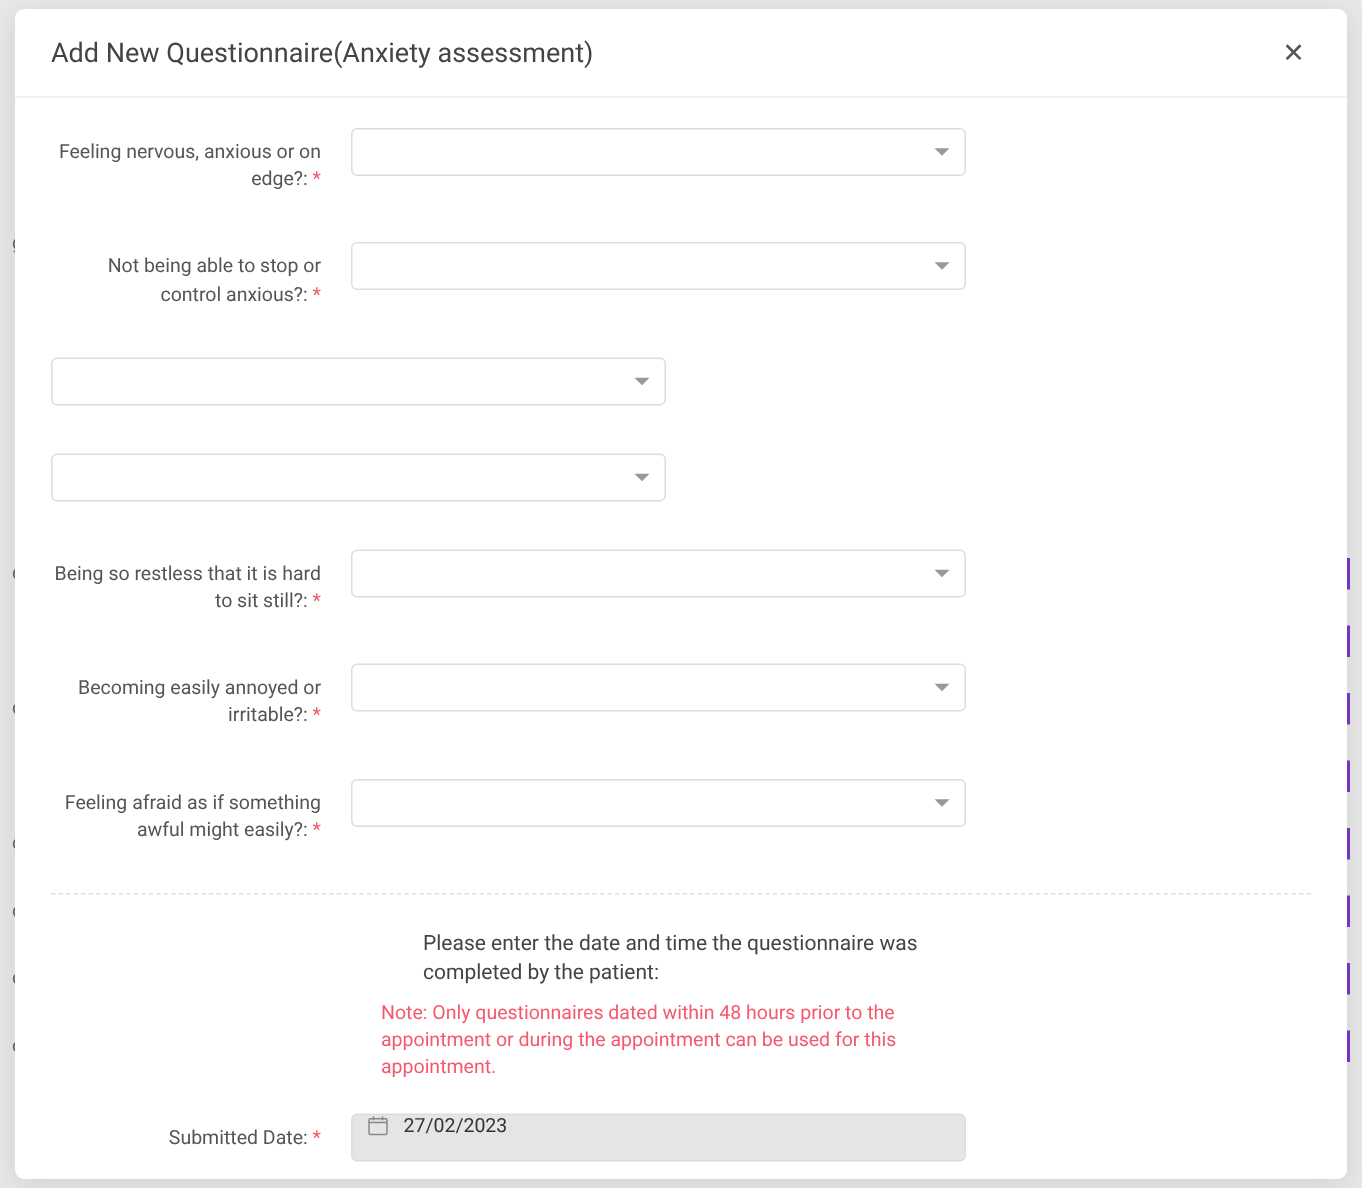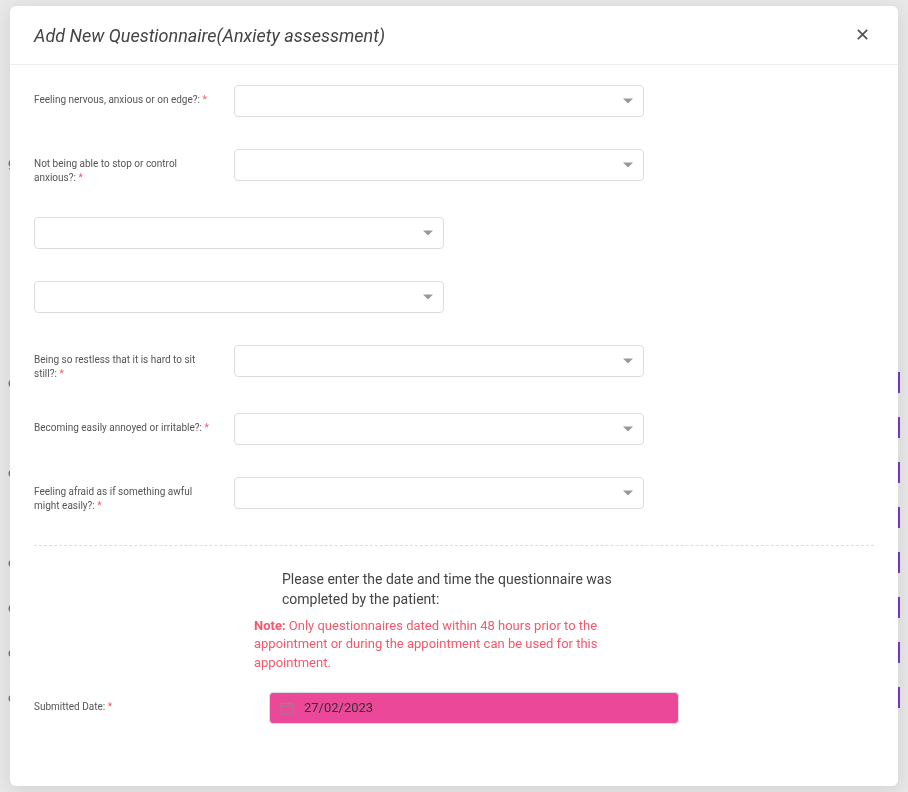--- a/index.html
+++ b/index.html
@@ -66,21 +66,20 @@
       display: flex;
       align-items: center;
       justify-content: space-between;
       padding: 16px 24px;
       border-bottom: 1px solid #eee;
     }
     .modal-title {
       font-size: 18px;
       font-weight: 400;
       color: #444;
-      font-style: italic;
     }
     .close-btn {
       background: none;
       border: none;
       cursor: pointer;
       font-size: 18px;
       color: #555;
       padding: 4px;
       line-height: 1;
     }
@@ -89,22 +88,23 @@
       overflow-y: auto;
       padding: 20px 24px;
     }
     .form-row {
       display: flex;
       margin-bottom: 32px;
       align-items: flex-start;
     }
     .form-label {
       width: 200px;
+      text-align: right;
       padding-right: 20px;
-      font-size: 10px;
+      font-size: 13px;
       color: #555;
       line-height: 1.4;
       padding-top: 8px;
     }
     .form-label .required {
       color: #f5576c;
     }
     .form-control-wrap {
       flex: 1;
       max-width: 410px;
@@ -149,35 +149,34 @@
       line-height: 1.4;
       margin-bottom: 8px;
       margin-left: 28px;
     }
     .info-note {
       font-size: 13px;
       color: #f5576c;
       line-height: 1.4;
     }
     .info-note strong {
-      font-weight: 700;
+      font-weight: 400;
     }
     .date-input {
       position: relative;
       width: 100%;
       height: 32px;
       border: 1px solid #ddd;
       border-radius: 4px;
-      background: #ec4899;
-      display: flex;
-      align-items: center;
+      background: #e5e5e5;
+      display: flex;
+      align-items: flex-start;
       padding: 0 10px;
       font-size: 13px;
       color: #333;
-      margin-left: 35px;
     }
     .calendar-icon {
       margin-right: 10px;
       width: 14px;
       height: 14px;
       display: inline-flex;
       align-items: center;
       justify-content: center;
     }
   </style>

